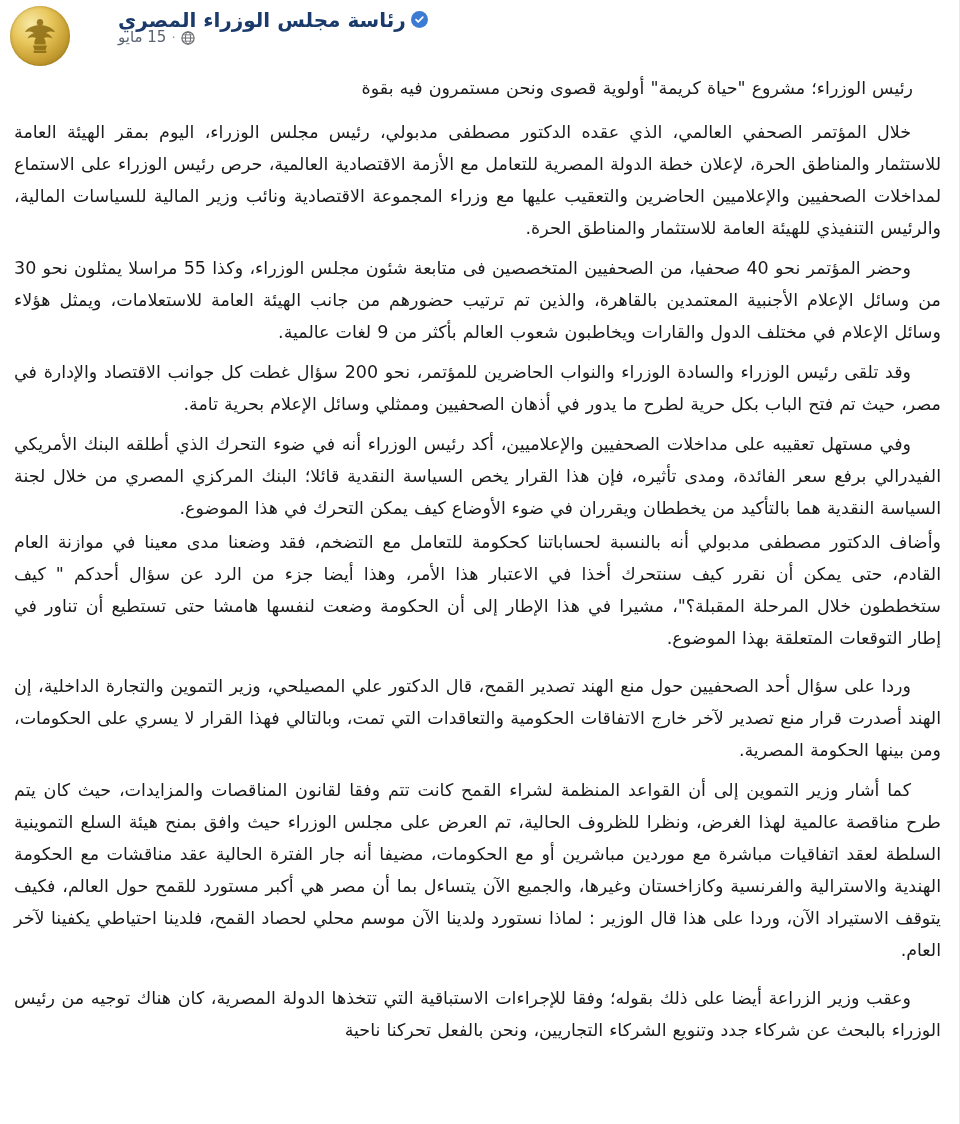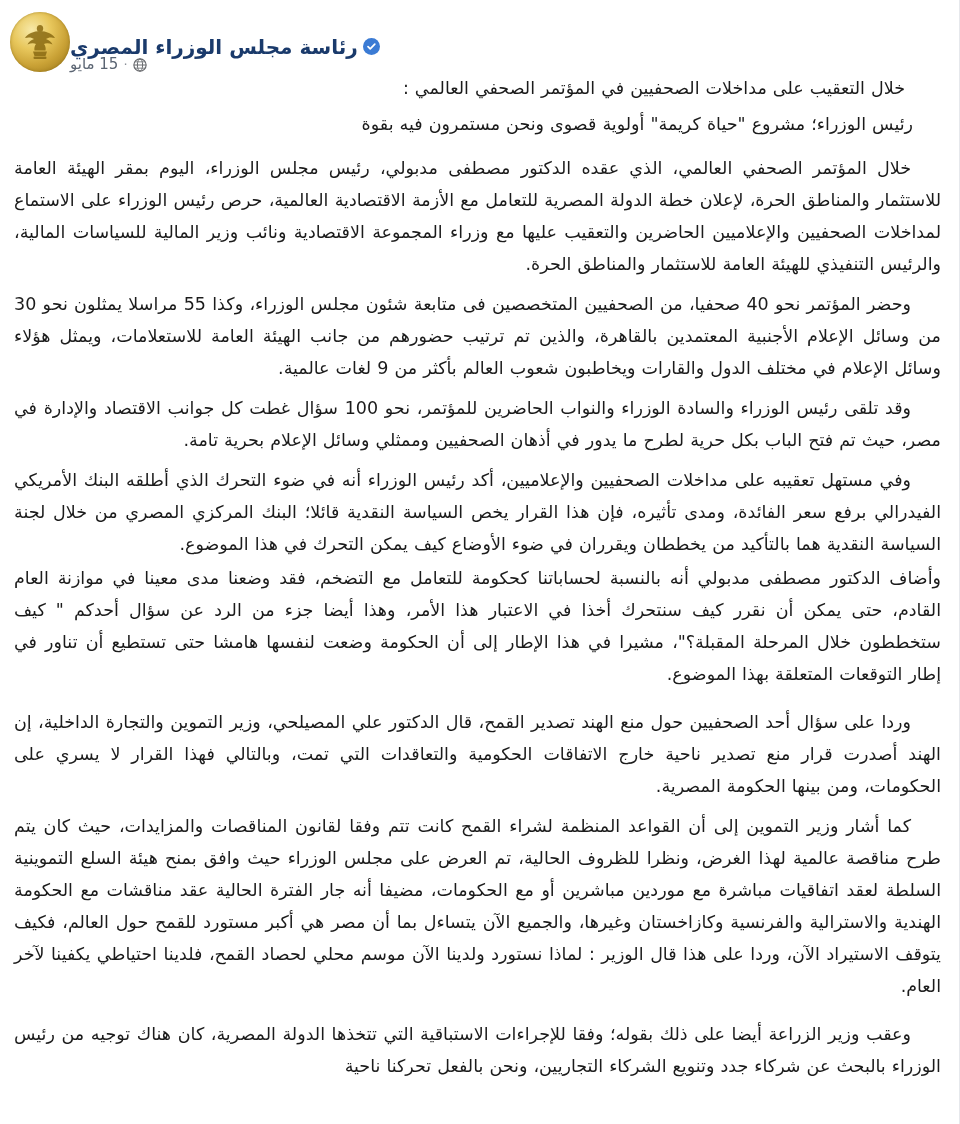--- a/index.html
+++ b/index.html
@@ -32,24 +32,25 @@
   .post-header {
     position: relative;
     height: 72px;
     padding: 6px 14px 0 0;
     box-sizing: border-box;
   }
 
   .header-inner {
     display: flex;
     flex-direction: row-reverse;
-    align-items: flex-end;
+    align-items: flex-start;
     justify-content: flex-start;
     padding-right: 8px;
     height: 100%;
+    gap: 48px;
   }
 
   .avatar {
     width: 60px;
     height: 60px;
     border-radius: 50%;
     margin-right: 0;
     margin-left: 10px;
     flex: 0 0 auto;
     background:
@@ -229,26 +230,25 @@
               <line x1="2.2" y1="4.4" x2="13.8" y2="4.4" stroke="#65676b" stroke-width="0.9"></line>
               <line x1="2.2" y1="11.6" x2="13.8" y2="11.6" stroke="#65676b" stroke-width="0.9"></line>
             </svg>
           </span>
         </div>
       </div>
     </div>
   </div>
 
   <div class="post-body">
-    <p class="head-line">خلال التعقيب على مداخلات الصحفيين في المؤتمر الصحفي العالمي :</p>
     <p class="head-line second">رئيس الوزراء؛ مشروع "حياة كريمة" أولوية قصوى ونحن مستمرون فيه بقوة</p>
 
     <p class="para">خلال المؤتمر الصحفي العالمي، الذي عقده الدكتور مصطفى مدبولي، رئيس مجلس الوزراء، اليوم بمقر الهيئة العامة للاستثمار والمناطق الحرة، لإعلان خطة الدولة المصرية  للتعامل مع الأزمة الاقتصادية العالمية، حرص رئيس الوزراء على الاستماع لمداخلات الصحفيين والإعلاميين الحاضرين والتعقيب عليها مع وزراء المجموعة الاقتصادية ونائب وزير المالية للسياسات المالية، والرئيس التنفيذي للهيئة العامة للاستثمار والمناطق الحرة.</p>
     <p class="para">وحضر المؤتمر نحو 40 صحفيا، من الصحفيين المتخصصين فى متابعة شئون مجلس الوزراء، وكذا 55 مراسلا يمثلون نحو 30 من وسائل الإعلام الأجنبية المعتمدين بالقاهرة، والذين تم ترتيب حضورهم من جانب الهيئة العامة للاستعلامات، ويمثل هؤلاء وسائل الإعلام في مختلف الدول والقارات ويخاطبون شعوب  العالم بأكثر من 9 لغات عالمية.</p>
-    <p class="para">وقد تلقى رئيس الوزراء والسادة الوزراء والنواب الحاضرين للمؤتمر، نحو 100 سؤال غطت كل جوانب الاقتصاد والإدارة في مصر، حيث تم فتح الباب بكل حرية لطرح ما يدور في أذهان الصحفيين وممثلي وسائل الإعلام بحرية تامة.</p>
+    <p class="para">وقد تلقى رئيس الوزراء والسادة الوزراء والنواب الحاضرين للمؤتمر، نحو 200 سؤال غطت كل جوانب الاقتصاد والإدارة في مصر، حيث تم فتح الباب بكل حرية لطرح ما يدور في أذهان الصحفيين وممثلي وسائل الإعلام بحرية تامة.</p>
     <p class="para tight">وفي مستهل تعقيبه على مداخلات الصحفيين والإعلاميين، أكد رئيس الوزراء أنه في ضوء التحرك الذي أطلقه البنك الأمريكي الفيدرالي برفع سعر الفائدة، ومدى تأثيره، فإن هذا القرار يخص السياسة النقدية قائلا؛ البنك المركزي المصري من خلال لجنة السياسة النقدية هما بالتأكيد من يخططان ويقرران في ضوء الأوضاع كيف يمكن التحرك في هذا الموضوع.</p>
     <p class="para noindent tight">وأضاف الدكتور مصطفى مدبولي أنه بالنسبة لحساباتنا كحكومة للتعامل مع التضخم، فقد وضعنا مدى معينا في موازنة العام القادم، حتى يمكن أن نقرر كيف سنتحرك أخذا في الاعتبار هذا الأمر، وهذا أيضا جزء من الرد عن سؤال أحدكم " كيف ستخططون خلال المرحلة المقبلة؟"، مشيرا في هذا الإطار إلى أن الحكومة وضعت لنفسها هامشا حتى تستطيع أن تناور في إطار التوقعات المتعلقة بهذا الموضوع.</p>
-    <p class="para gap">وردا على سؤال أحد الصحفيين حول منع الهند تصدير القمح، قال الدكتور علي المصيلحي، وزير التموين والتجارة الداخلية، إن الهند أصدرت قرار منع تصدير ناحية خارج الاتفاقات الحكومية والتعاقدات التي تمت، وبالتالي فهذا القرار لا يسري على الحكومات، ومن بينها الحكومة المصرية.</p>
+    <p class="para gap">وردا على سؤال أحد الصحفيين حول منع الهند تصدير القمح، قال الدكتور علي المصيلحي، وزير التموين والتجارة الداخلية، إن الهند أصدرت قرار منع تصدير لآخر خارج الاتفاقات الحكومية والتعاقدات التي تمت، وبالتالي فهذا القرار لا يسري على الحكومات، ومن بينها الحكومة المصرية.</p>
     <p class="para">كما أشار وزير التموين إلى أن القواعد المنظمة لشراء القمح كانت تتم وفقا لقانون المناقصات والمزايدات، حيث كان يتم طرح مناقصة عالمية لهذا الغرض، ونظرا للظروف الحالية، تم العرض على مجلس الوزراء حيث وافق بمنح هيئة السلع التموينية السلطة لعقد اتفاقيات مباشرة مع موردين مباشرين أو مع الحكومات، مضيفا أنه جار الفترة الحالية عقد مناقشات مع الحكومة الهندية والاسترالية والفرنسية وكازاخستان وغيرها، والجميع الآن يتساءل بما أن مصر هي أكبر مستورد للقمح حول العالم، فكيف يتوقف الاستيراد الآن، وردا على هذا قال الوزير : لماذا نستورد ولدينا الآن موسم محلي لحصاد القمح، فلدينا احتياطي يكفينا لآخر العام.</p>
     <p class="para gap">وعقب وزير الزراعة أيضا على ذلك بقوله؛ وفقا للإجراءات الاستباقية التي تتخذها الدولة المصرية، كان هناك توجيه من رئيس الوزراء بالبحث عن شركاء جدد وتنويع الشركاء التجاريين، ونحن بالفعل تحركنا ناحية</p>
   </div>
 
 </div>
 
 </body></html>

